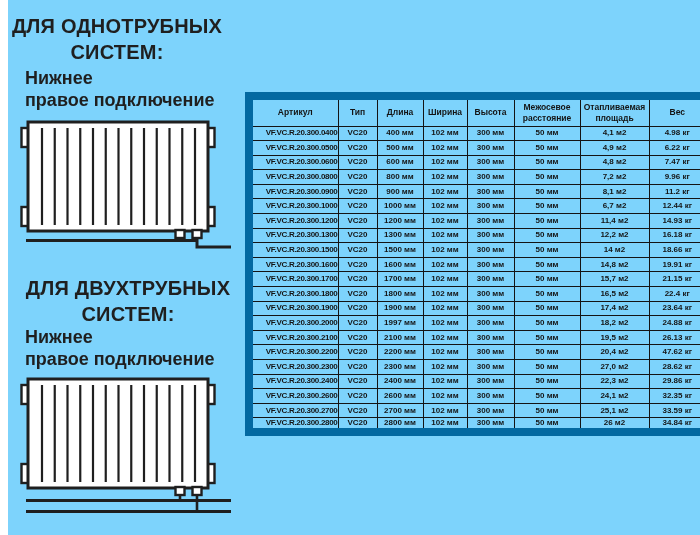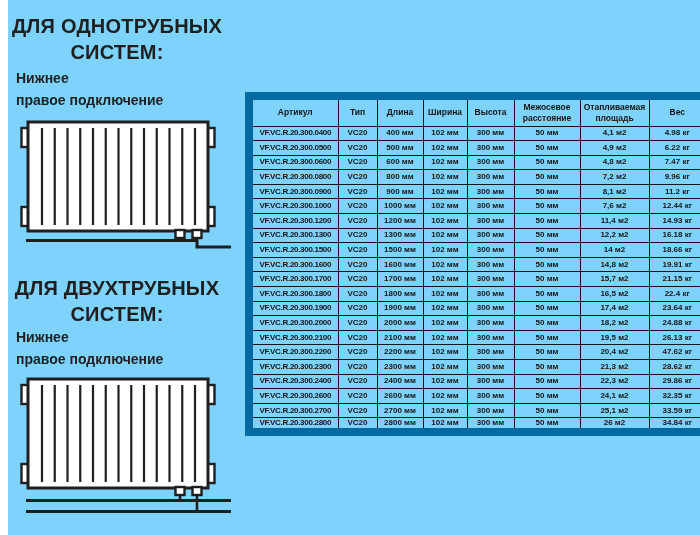--- a/index.html
+++ b/index.html
@@ -1,42 +1,42 @@
 <!DOCTYPE html>
 <html><head>
 <meta charset="utf-8">
 <style>
   html,body{margin:0;padding:0;background:#fff;}
   .page{position:relative;width:700px;height:535px;background:#7dd3fc;overflow:hidden;
         font-family:"Liberation Sans",sans-serif;color:#1c1c1c;margin-left:8px;}
   .heading{position:absolute;left:0;width:218px;text-align:center;font-weight:bold;
            font-size:20px;line-height:26px;letter-spacing:.2px;color:#1f1f1f;}
   .hA{top:13px;}
-  .hB{top:275px;}
-  .sub{position:absolute;left:8px;font-weight:bold;font-size:14px;line-height:22px;color:#1f1f1f;}
+  .hB{top:275px;padding-left:11px;}
+  .sub{position:absolute;left:17px;font-weight:bold;font-size:18px;line-height:22px;color:#1f1f1f;}
   .subA{top:67px;}
   .subB{top:326px;}
   .diag{position:absolute;}
   .diagA{left:10px;top:114px;}
   .diagB{left:10px;top:371px;}
   .diag rect,.diag line,.diag path{stroke:#1f1f1f;fill:none;}
   .diag .body{stroke-width:3;fill:#fff;}
   .diag .fin{stroke-width:2.2;}
   .diag .tab{stroke-width:2.4;fill:#fff;}
   .diag .stub{stroke-width:2.4;fill:#fff;}
   .diag .pipe{stroke-width:3;}
   .diag .conn{stroke-width:2.6;}
   table.specs{position:absolute;left:237px;top:92px;width:460px;border-collapse:collapse;
               table-layout:fixed;border:8px solid #0369a1;
               font-family:"Liberation Sans",sans-serif;}
   table.specs th,table.specs td{border:1.5px solid #141414;text-align:center;vertical-align:middle;
               padding:0;font-weight:bold;color:#141414;overflow:hidden;white-space:nowrap;}
   table.specs th{height:30px;font-size:8.5px;line-height:1.25;white-space:normal;box-sizing:border-box;}
   table.specs td{height:14.6px;font-size:8px;line-height:1;box-sizing:border-box;}
-  table.specs td:first-child{letter-spacing:-0.3px;}
+  table.specs td:first-child{letter-spacing:-0.3px;text-align:right;}
 </style>
 </head>
 <body>
 
 <div class="page">
 
   <div class="heading hA">
     <div>ДЛЯ ОДНОТРУБНЫХ</div>
     <div>СИСТЕМ:</div>
   </div>
@@ -179,21 +179,21 @@
           <td>8,1 м2</td>
           <td>11.2 кг</td>
         </tr>
         <tr>
           <td>VF.VC.R.20.300.1000</td>
           <td>VC20</td>
           <td>1000 мм</td>
           <td>102 мм</td>
           <td>300 мм</td>
           <td>50 мм</td>
-          <td>7,6 м2</td>
+          <td>6,7 м2</td>
           <td>12.44 кг</td>
         </tr>
         <tr>
           <td>VF.VC.R.20.300.1200</td>
           <td>VC20</td>
           <td>1200 мм</td>
           <td>102 мм</td>
           <td>300 мм</td>
           <td>50 мм</td>
           <td>11,4 м2</td>
@@ -255,21 +255,21 @@
           <td>1900 мм</td>
           <td>102 мм</td>
           <td>300 мм</td>
           <td>50 мм</td>
           <td>17,4 м2</td>
           <td>23.64 кг</td>
         </tr>
         <tr>
           <td>VF.VC.R.20.300.2000</td>
           <td>VC20</td>
-          <td>2000 мм</td>
+          <td>1997 мм</td>
           <td>102 мм</td>
           <td>300 мм</td>
           <td>50 мм</td>
           <td>18,2 м2</td>
           <td>24.88 кг</td>
         </tr>
         <tr>
           <td>VF.VC.R.20.300.2100</td>
           <td>VC20</td>
           <td>2100 мм</td>
@@ -289,21 +289,21 @@
           <td>20,4 м2</td>
           <td>47.62 кг</td>
         </tr>
         <tr>
           <td>VF.VC.R.20.300.2300</td>
           <td>VC20</td>
           <td>2300 мм</td>
           <td>102 мм</td>
           <td>300 мм</td>
           <td>50 мм</td>
-          <td>21,3 м2</td>
+          <td>27,0 м2</td>
           <td>28.62 кг</td>
         </tr>
         <tr>
           <td>VF.VC.R.20.300.2400</td>
           <td>VC20</td>
           <td>2400 мм</td>
           <td>102 мм</td>
           <td>300 мм</td>
           <td>50 мм</td>
           <td>22,3 м2</td>

